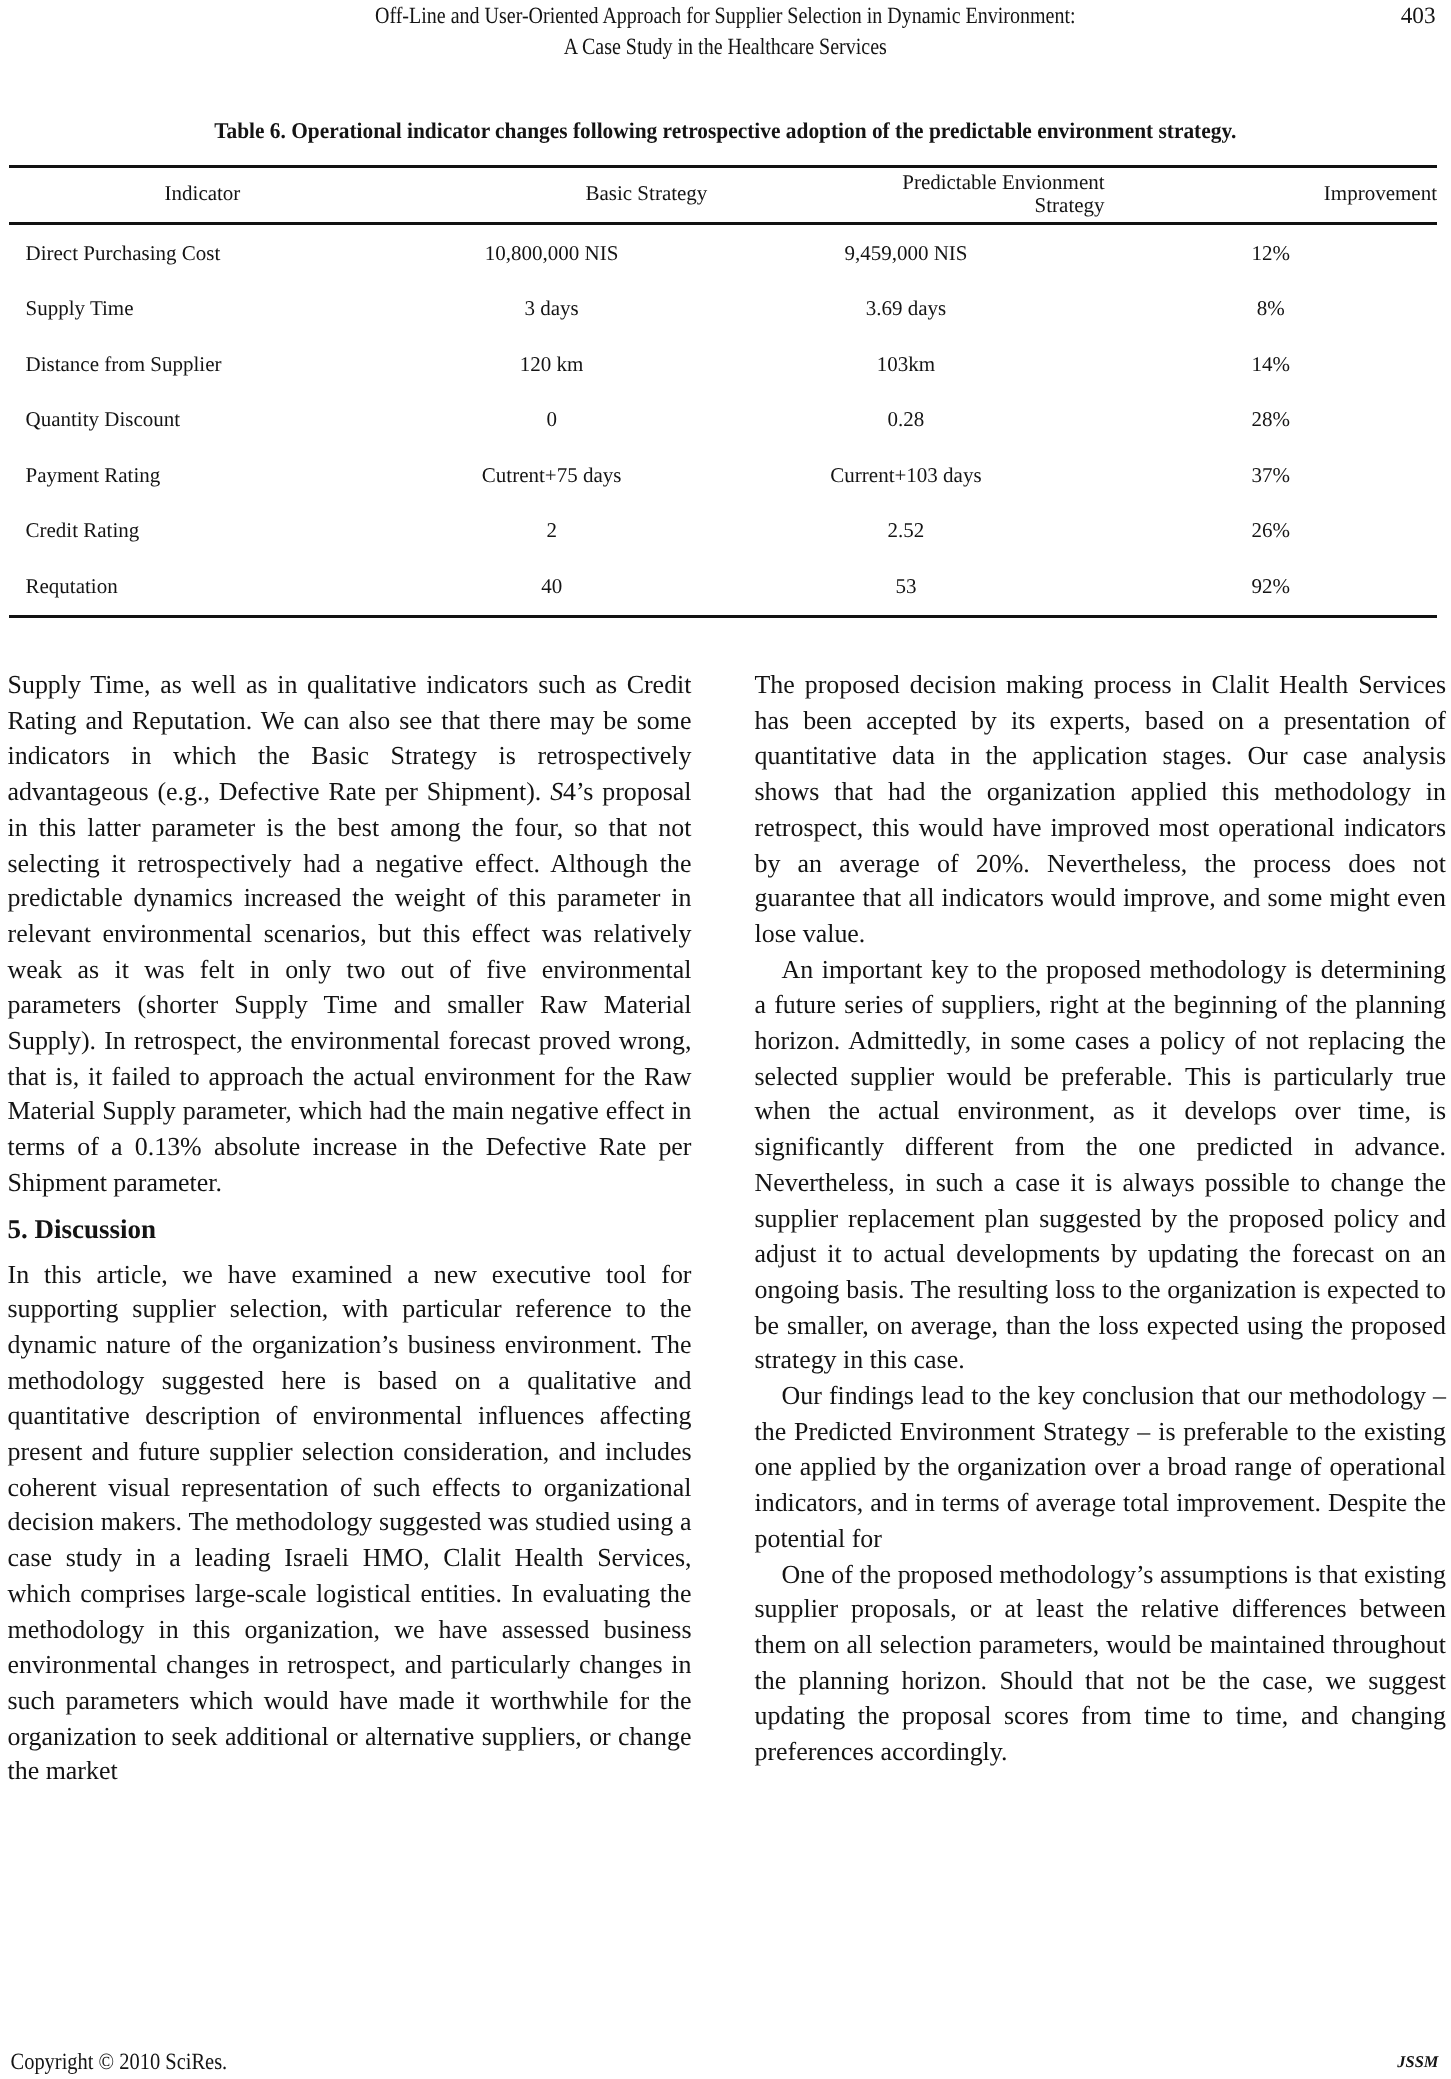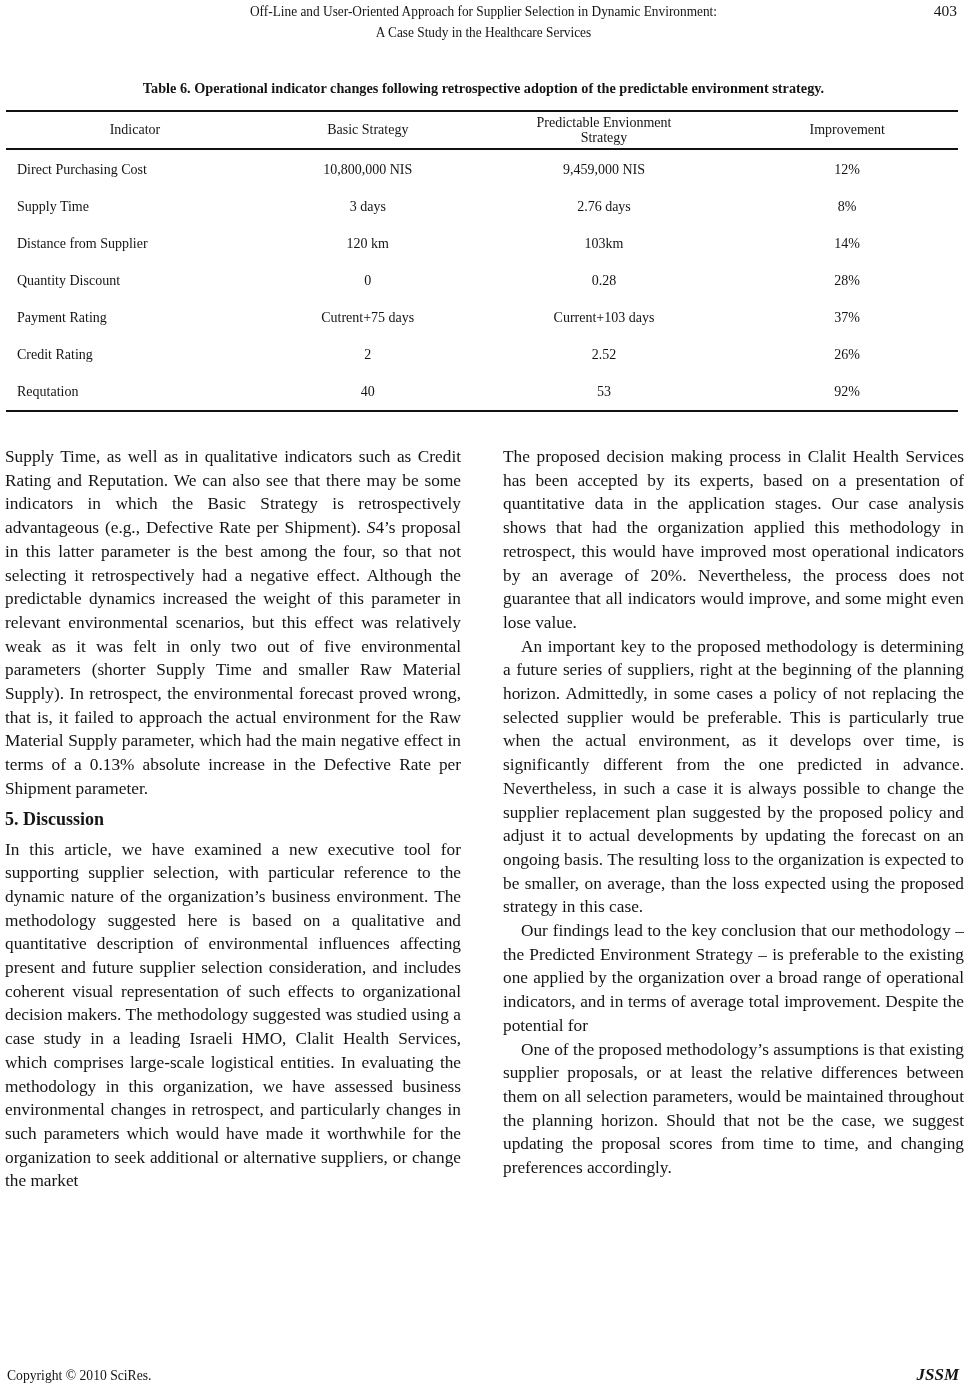--- a/index.html
+++ b/index.html
@@ -20,21 +20,21 @@
       font-weight: bold; font-size: 15px; line-height: 20px;
       transform: scaleX(0.95); transform-origin: 50% 0;
     }
     .data-table {
       position: absolute; top: 110px; left: 6px; width: 952px; border-collapse: collapse;
       font-size: 14px;
     }
     .data-table thead tr { border-top: 2px solid #111; border-bottom: 2px solid #111; }
     .data-table tbody tr:last-child { border-bottom: 2px solid #111; }
     .data-table th {
-      font-weight: normal; height: 36px; padding: 0; line-height: 16px; font-size: 14px;
+      font-weight: normal; height: 36px; padding: 0; line-height: 16px; font-size: 14px; text-align: right;
     }
     .data-table td { height: 37px; padding: 0; line-height: 16px; }
     .data-table tbody tr:first-child td { padding-top: 1px; }
     .col-ind { width: 250px; text-align: left; }
     .col-basic { width: 210px; text-align: center; }
     .col-pred { width: 268px; text-align: center; }
     .col-imp { width: 224px; text-align: center; }
     .data-table td.col-ind { padding-left: 11px; }
     .data-table th.col-ind { text-align: center; }
     .data-table th.col-pred span { display: block; line-height: 15px; }
@@ -48,21 +48,21 @@
     .column p { margin: 0; }
     .column p.indent { text-indent: 18px; }
     .section-heading {
       font-weight: bold; font-size: 18px; line-height: 24px; margin: 6px 0 7px 0;
     }
     .footer-left {
       position: absolute; top: 1366px; left: 7px; font-size: 15.5px; line-height: 18px;
       transform: scaleX(0.88); transform-origin: 0 0;
     }
     .footer-right {
-      position: absolute; top: 1366px; right: 8px; font-size: 17px; line-height: 18px;
+      position: absolute; top: 1366px; right: 8px; font-size: 11px; line-height: 18px;
       font-weight: bold; font-style: italic;
     }
     .italic { font-style: italic; }
   </style>
 </head>
 <body>
 
 <div class="running-head">
   <span class="line">Off-Line and User-Oriented Approach for Supplier Selection in Dynamic Environment:</span>
   <span class="line">A Case Study in the Healthcare Services</span>
@@ -86,21 +86,21 @@
   <tbody>
     <tr>
       <td class="col-ind">Direct Purchasing Cost</td>
       <td class="col-basic">10,800,000 NIS</td>
       <td class="col-pred">9,459,000 NIS</td>
       <td class="col-imp">12%</td>
     </tr>
     <tr>
       <td class="col-ind">Supply Time</td>
       <td class="col-basic">3 days</td>
-      <td class="col-pred">2.76 days</td>
+      <td class="col-pred">3.69 days</td>
       <td class="col-imp">8%</td>
     </tr>
     <tr>
       <td class="col-ind">Distance from Supplier</td>
       <td class="col-basic">120 km</td>
       <td class="col-pred">103km</td>
       <td class="col-imp">14%</td>
     </tr>
     <tr>
       <td class="col-ind">Quantity Discount</td>

